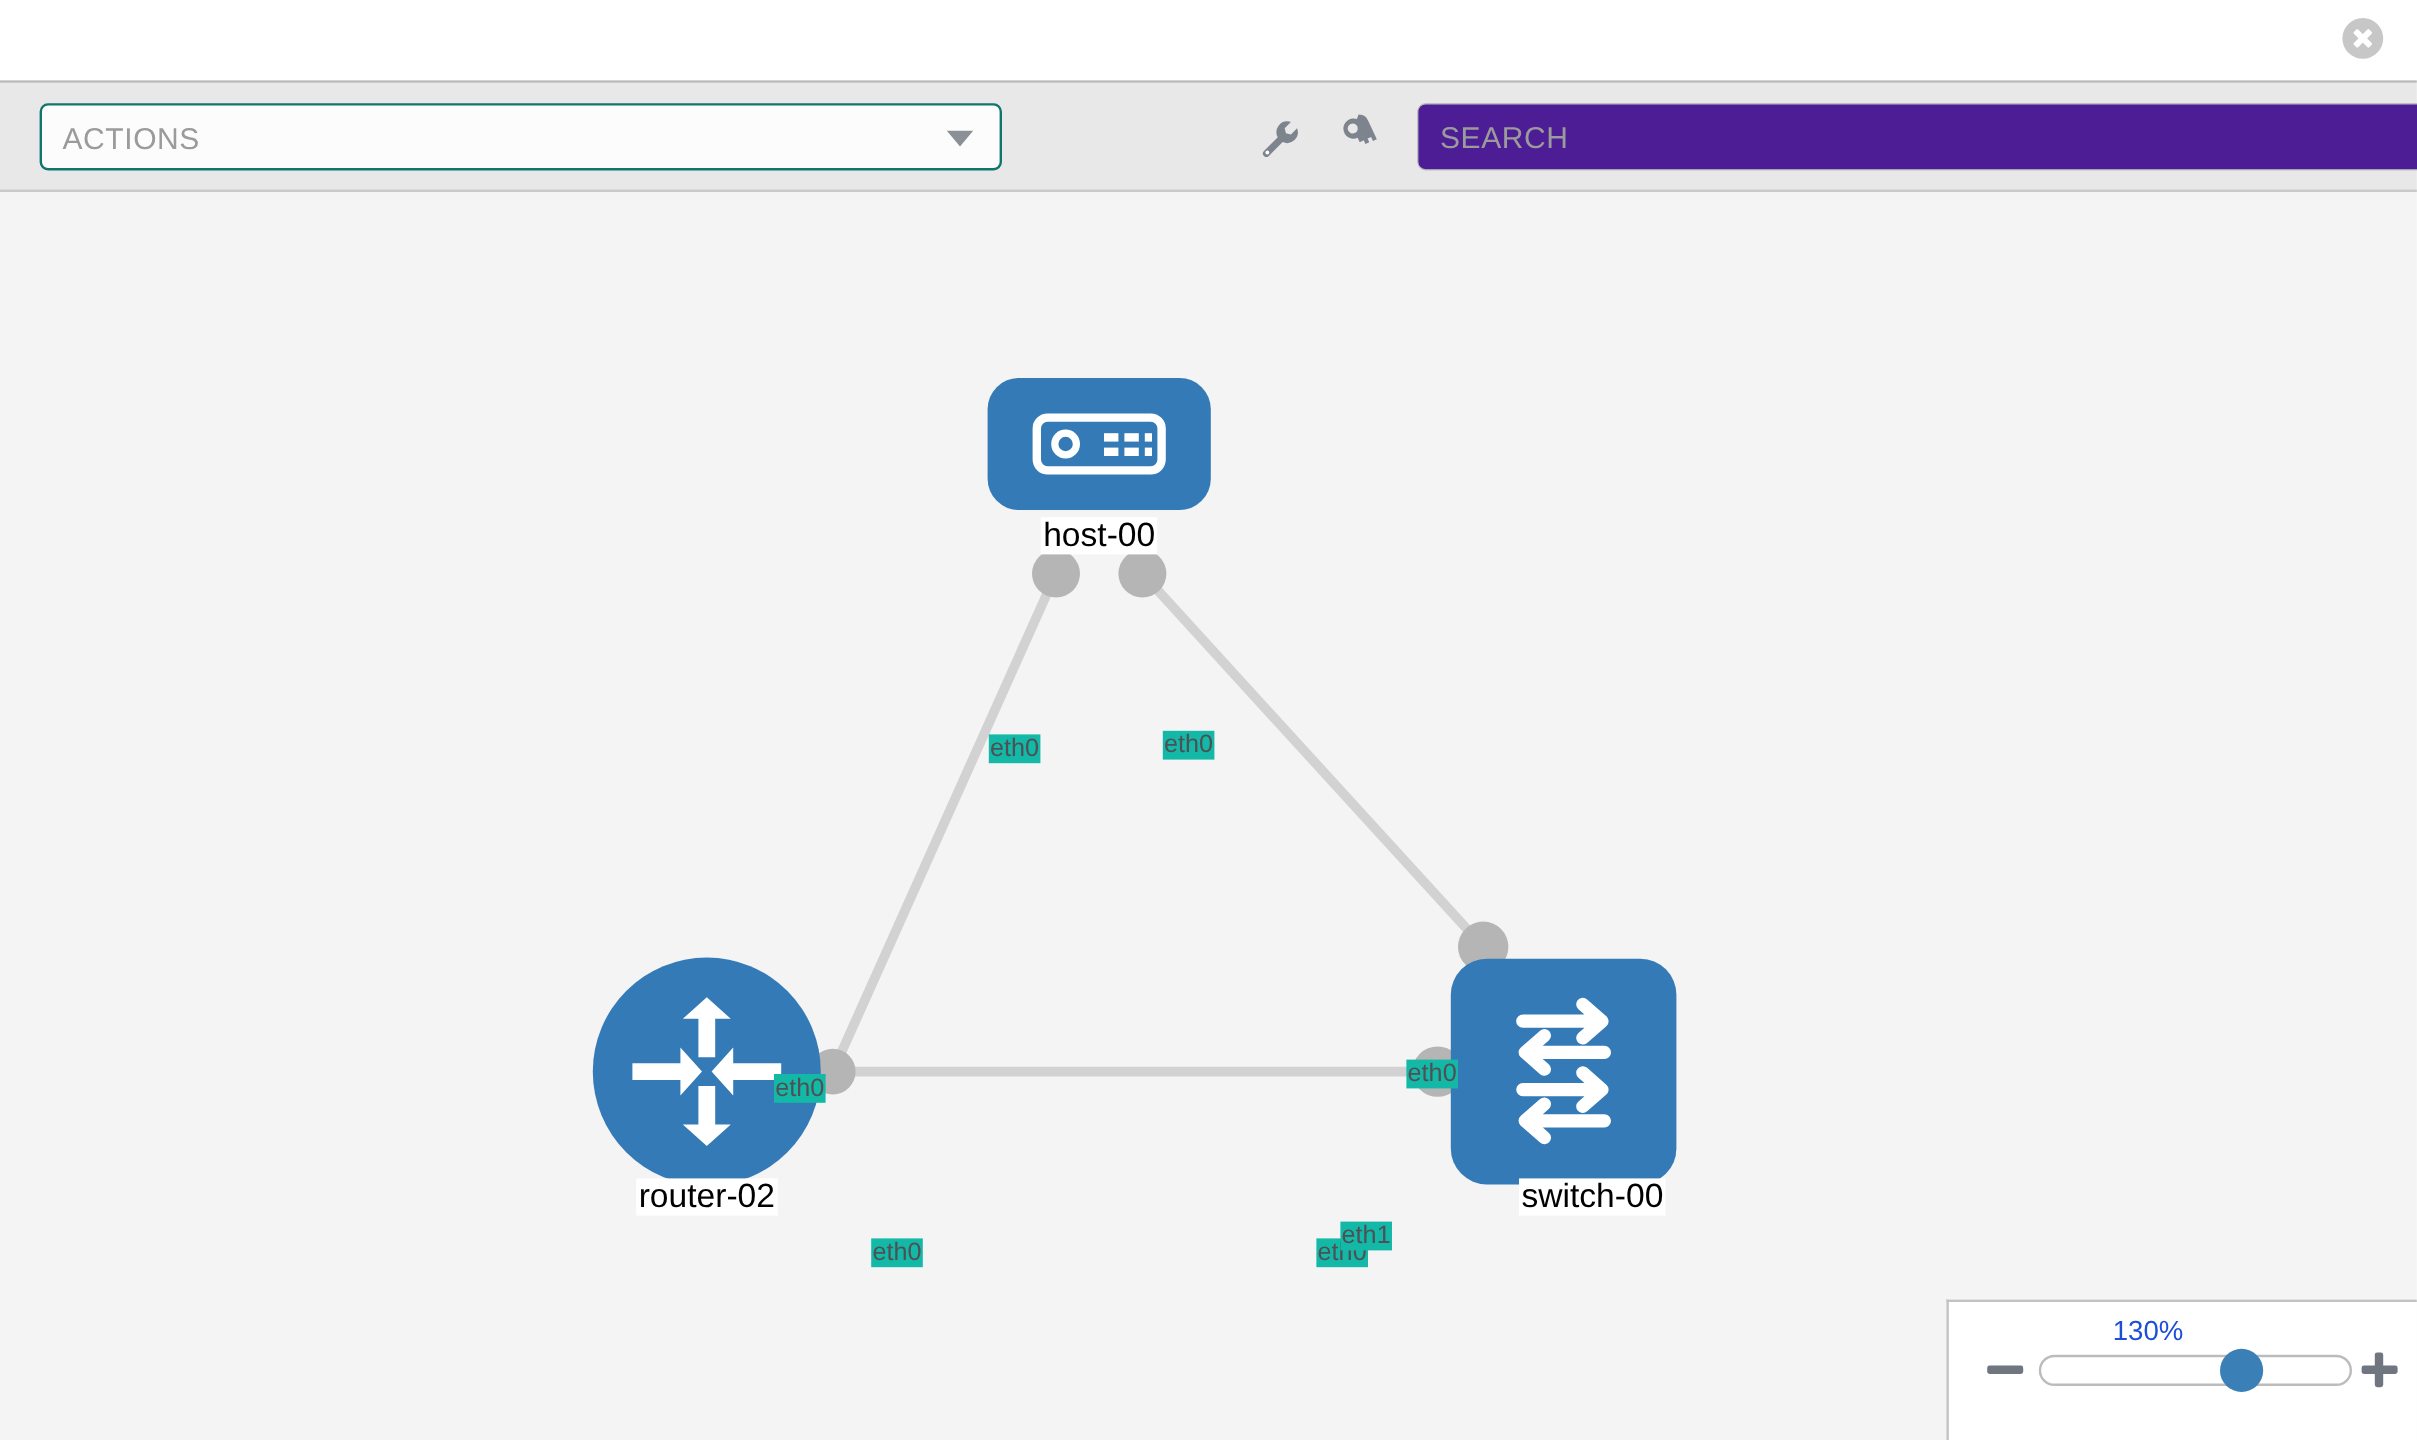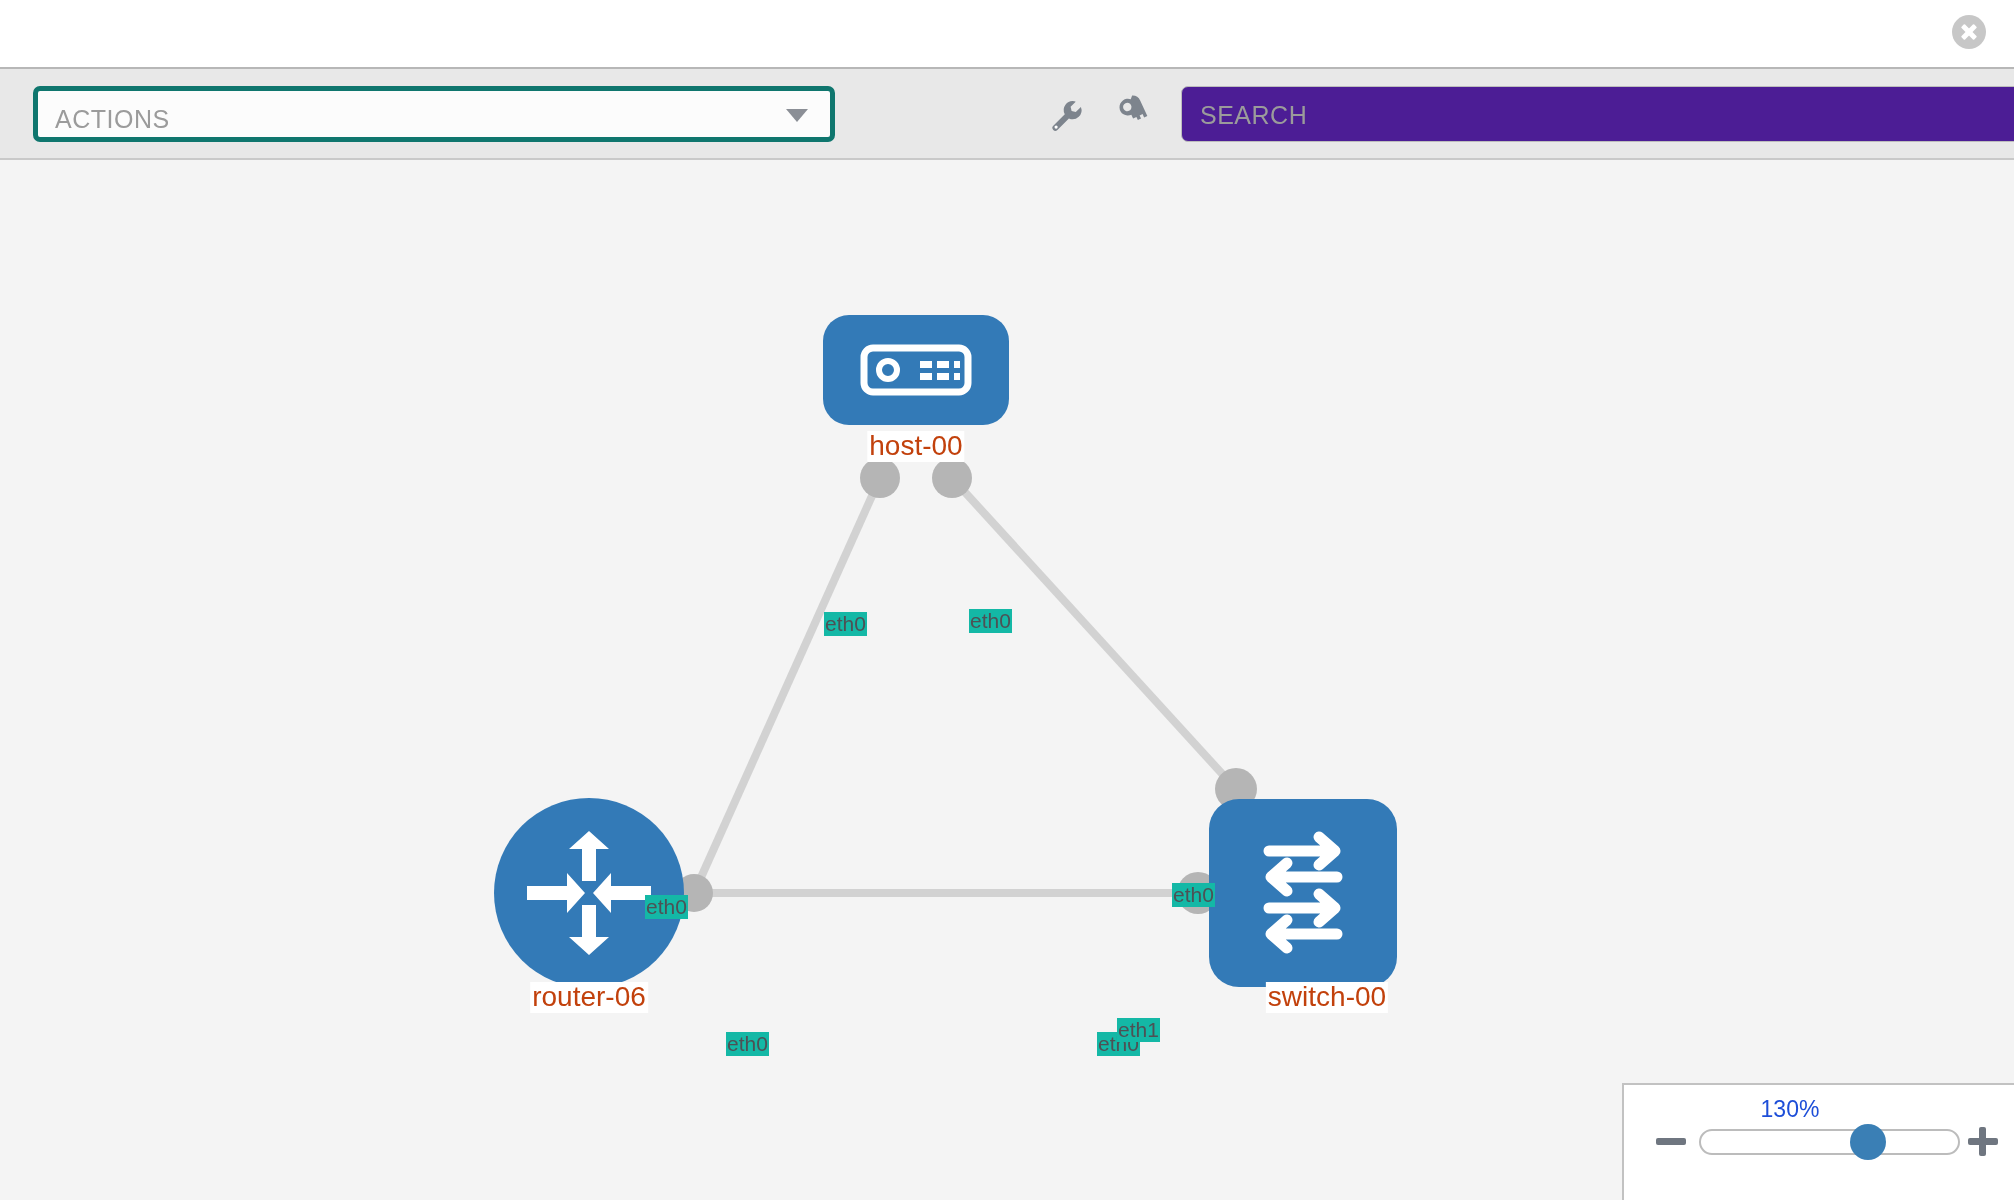--- a/index.html
+++ b/index.html
@@ -55,21 +55,21 @@
     left: 0; top: 69px;
     width: 2014px; height: 91px;
     background: #e8e8e8;
     border-bottom: 2px solid #c9c9c9;
   }
   .actions-select {
     position: absolute;
     left: 33px; top: 17px;
     width: 802px; height: 56px;
     background: #fcfcfc;
-    border: 5px solid #0f766e;
+    border: 2px solid #0f766e;
     border-radius: 7px;
   }
   .actions-select .label {
     position: absolute;
     left: 17px; top: 14px;
     font-size: 25px;
     color: #9b9b9b;
     letter-spacing: 0.5px;
   }
   .caret-down {
@@ -120,21 +120,21 @@
   .topology-svg {
     position: absolute;
     left: 0; top: 0;
     width: 2014px; height: 1040px;
   }
 
   
   .node-label {
     position: absolute;
     font-size: 28px;
-    color: #c2410c;
+    color: #000000;
     background: #ffffff;
     padding: 0 2px;
     white-space: nowrap;
     transform: translateX(-50%);
     line-height: 1.1;
   }
   .iface-label {
     position: absolute;
     font-size: 21px;
     color: #4d5155;
@@ -297,21 +297,21 @@
     </g>
 
     <g>
       <rect x="1209" y="639" width="188" height="188" rx="30" ry="30" fill="#337ab7"></rect>
       <use href="#glyph-switch" x="1303" y="733"></use>
     </g>
   </svg>
 
   <div class="node-label" style="left:916px; top:271px;">host-00</div>
 
-  <div class="node-label" style="left:589px; top:822px;">router-06</div>
+  <div class="node-label" style="left:589px; top:822px;">router-02</div>
 
   <div class="node-label" style="left:1303px; top:822px;margin-left:24px;">switch-00</div>
 
   <div class="iface-label" style="left:824px; top:452px;">eth0</div>
 
   <div class="iface-label" style="left:969px; top:449px;">eth0</div>
 
   <div class="iface-label" style="left:645px; top:735px;">eth0</div>
 
   <div class="iface-label" style="left:1172px; top:723px;">eth0</div>

